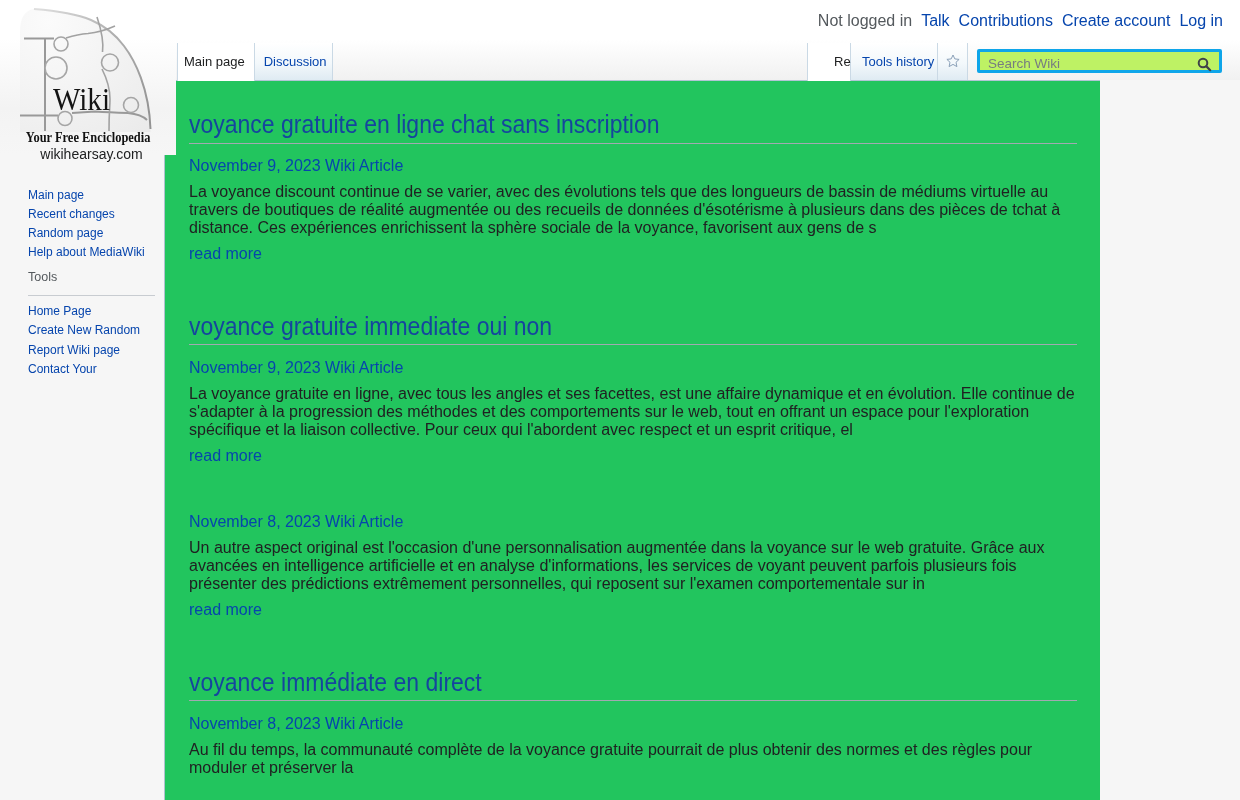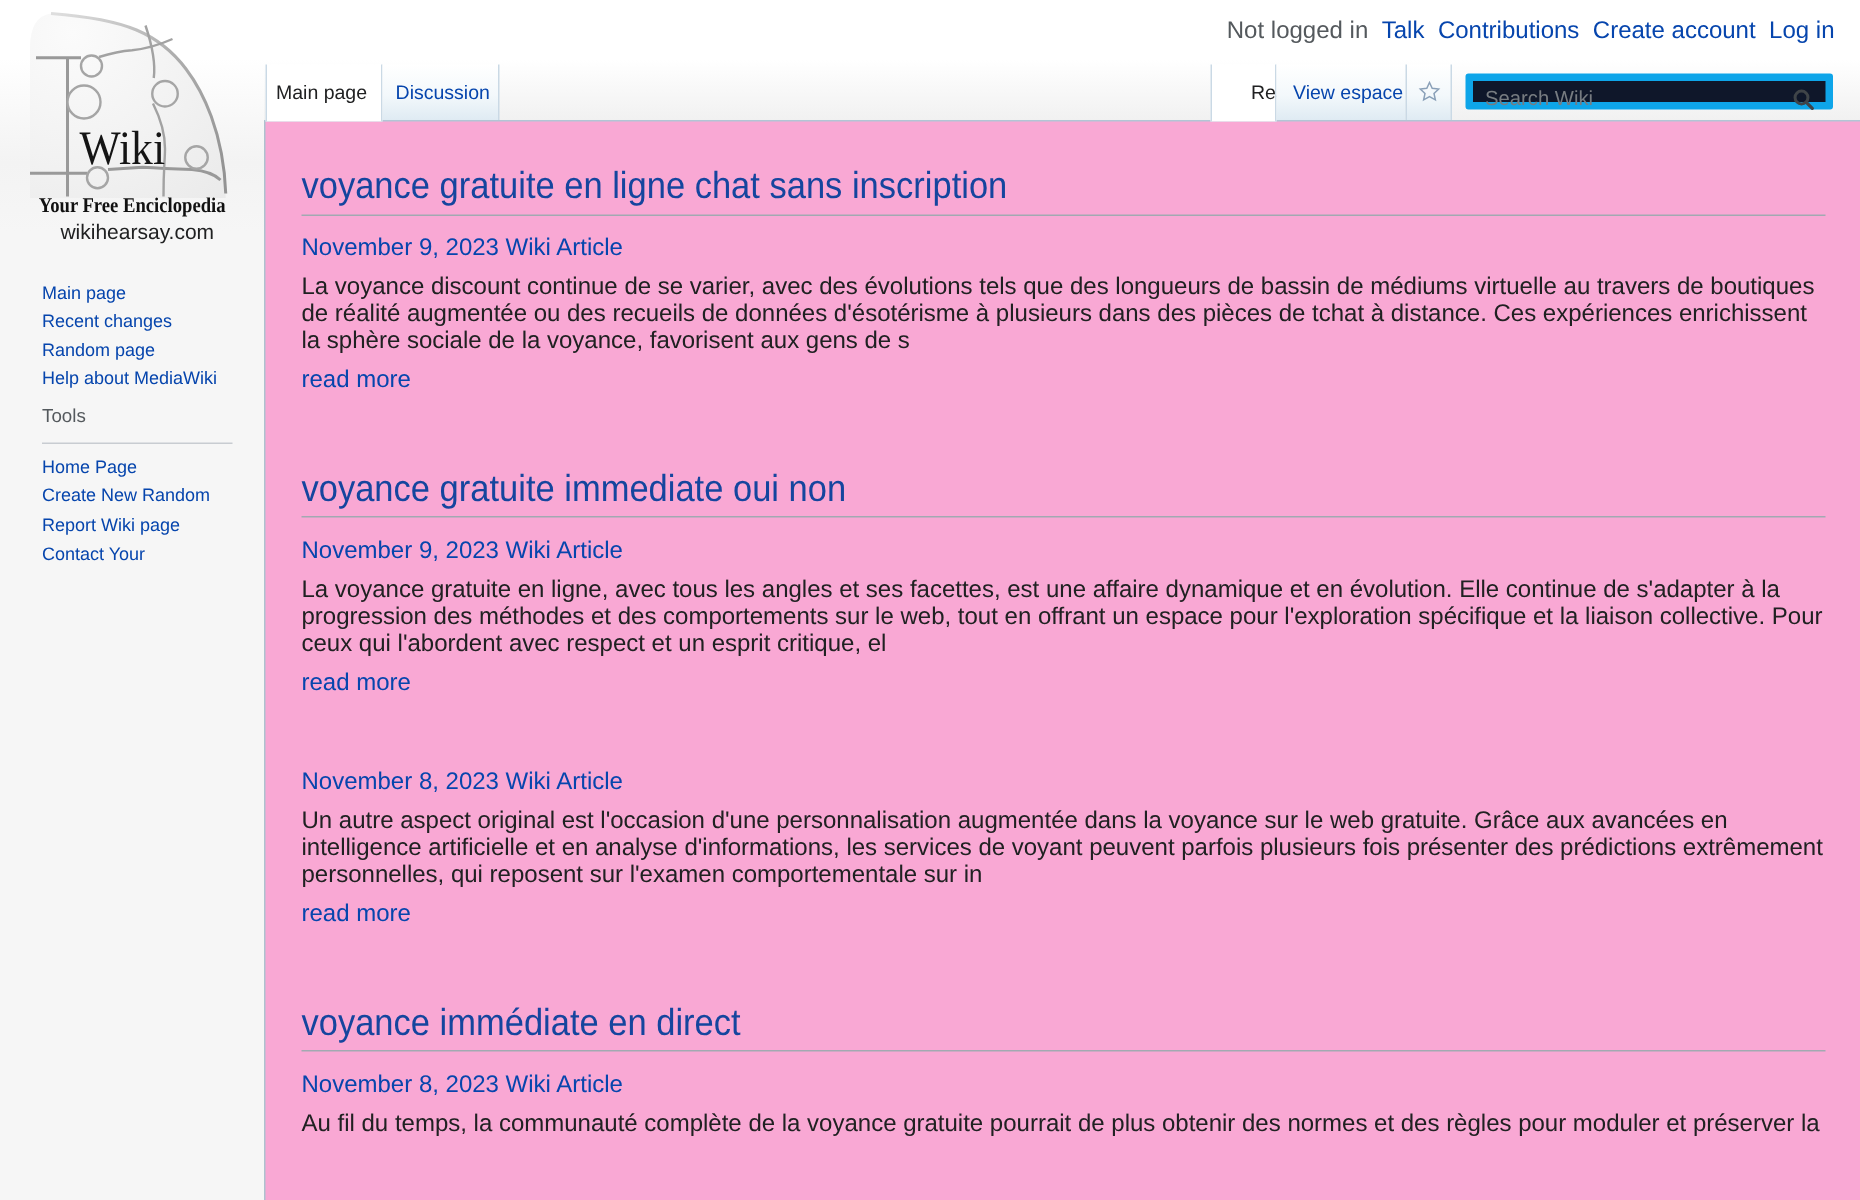--- a/index.html
+++ b/index.html
@@ -22,38 +22,38 @@
 .tab.sel{background:#ffffff;height:38px;color:#202122;}
 #lefttabs{left:1px;}
 #tab-main{padding:0 9px 0 6px;}
 #tab-disc{padding:0 5px 0 9px;}
 #righttabs{right:272px;}
 #tab-read{width:44px;padding-left:26px;}
 #tab-vh{width:87px;padding-left:11px;}
 #watchtab{width:30px;text-align:center;padding:0;}
 #watchtab svg{vertical-align:middle;margin-top:-3px;}
 
-#searchbox{position:absolute;top:49px;right:18px;width:245px;height:24px;border:5px solid #0ea5e9;border-radius:2px;background:#0f172a;box-sizing:border-box;}
+#searchbox{position:absolute;top:49px;right:18px;width:245px;height:24px;border:3px solid #0ea5e9;border-radius:2px;background:#bef264;box-sizing:border-box;}
 #searchbox .ph{position:absolute;left:8px;top:4px;font-size:13.5px;color:#777c81;}
 #searchbox svg{position:absolute;right:7px;top:5px;}
 
 #sidebar{position:absolute;top:0;left:0;width:176px;z-index:3;}
 #logo{position:absolute;top:8px;left:18px;}
 #tagline{position:absolute;top:130px;left:0;width:176px;text-align:center;font-family:Liberation Serif, serif;font-weight:bold;font-size:14px;color:#111;}
 #tagline span{display:inline-block;transform:scaleX(0.888);transform-origin:50% 50%;white-space:nowrap;}
 #sitename{position:absolute;top:146px;left:0;width:183px;text-align:center;font-size:14px;color:#202122;}
 .portal{position:absolute;left:28px;width:148px;font-size:12px;}
 .portal ul{list-style:none;margin:0;padding:0;}
 .portal li{margin:0 0 6.3px 0;line-height:13px;}
 #p-nav{top:188.5px;}
 #p-tools{top:270px;}
 #p-tools ul{margin-top:9px;}
 .portal h3{font-weight:normal;color:#54595d;font-size:12.5px;margin:0;border-bottom:1px solid #c8ccd1;padding-bottom:11px;width:127px;}
 
-#content{position:absolute;top:80px;left:176px;width:1064px;height:720px;background:#f9a8d4;border-left:1px solid #aec2cf;border-top:1px solid #b2c5d5;box-sizing:border-box;}
+#content{position:absolute;top:80px;left:164px;width:936px;height:720px;background:#22c55e;border-left:1px solid #aec2cf;border-top:1px solid #b2c5d5;box-sizing:border-box;}
 #content-inner{padding:29px 23px 0 24px;}
 .article h1{font-size:25px;font-weight:normal;margin:0;border-bottom:1px solid #a2a9b1;line-height:28px;padding-bottom:4.5px;}
 .article h1 a{color:#15459e;display:inline-block;transform:scaleX(0.92);transform-origin:0 50%;white-space:nowrap;}
 .article .date{font-size:16px;margin:13.5px 0 8px 0;}
 .article p.body{font-size:16px;margin:0;line-height:normal;}
 .article .more{font-size:16px;margin:8px 0 0 0;}
 .article{margin-bottom:48.5px;}
 </style>
 </head>
 <body>
@@ -118,21 +118,21 @@
 </div>
 
 <div id="mw-head">
   <div id="personal"><span class="nli">Not logged in</span><a href="#">Talk</a><a href="#">Contributions</a><a href="#">Create account</a><a href="#">Log in</a></div>
   <div class="tabrow" id="lefttabs">
     <div class="tab sel" id="tab-main">Main page</div>
     <div class="tab" id="tab-disc"><a href="#">Discussion</a></div>
   </div>
   <div class="tabrow" id="righttabs">
     <div class="tab sel" id="tab-read">Read</div>
-    <div class="tab" id="tab-vh"><a href="#">View espace</a></div>
+    <div class="tab" id="tab-vh"><a href="#">Tools history</a></div>
     <div class="tab" id="watchtab"><svg width="16" height="16" viewBox="0 0 16 16">
           <path d="M8,2 L9.8,5.9 14.1,6.4 11,9.3 11.9,13.6 8,11.4 4.1,13.6 5,9.3 1.9,6.4 6.2,5.9 Z" fill="none" stroke="#8aa0b8" stroke-width="1"></path>
         </svg></div>
   </div>
   <div id="searchbox">
     <span class="ph">Search Wiki</span>
     <svg width="15" height="15" viewBox="0 0 15 15">
         <circle cx="6" cy="6" r="4.3" fill="none" stroke="#3f4448" stroke-width="2"></circle>
         <line x1="9.4" y1="9.4" x2="13.2" y2="13.2" stroke="#3f4448" stroke-width="2.2" stroke-linecap="round"></line>
       </svg>

